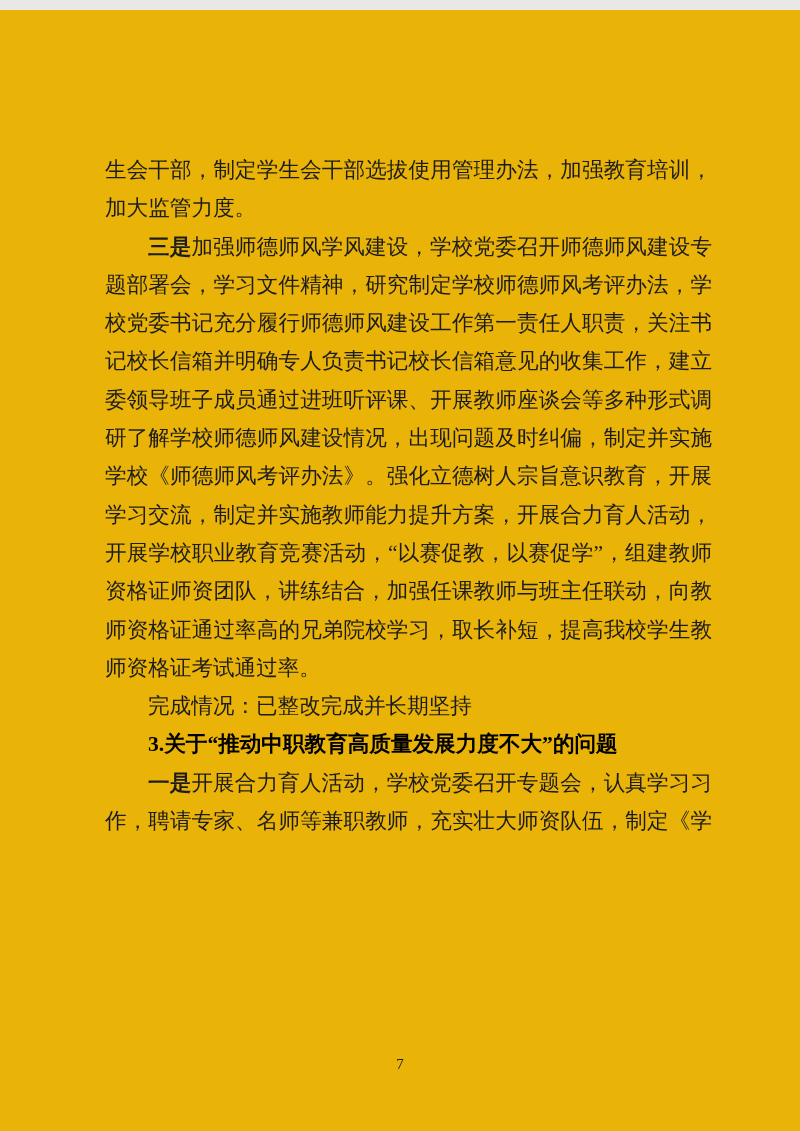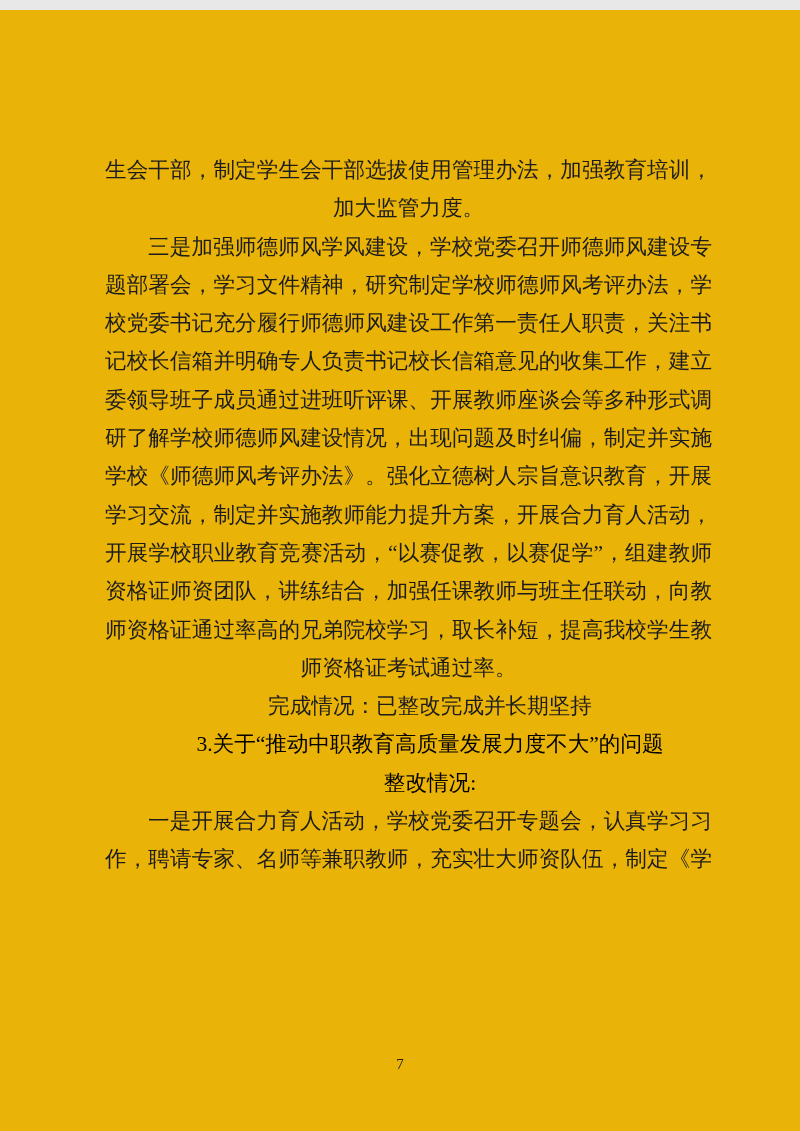--- a/index.html
+++ b/index.html
@@ -16,31 +16,31 @@
     left:105px;top:141px;
     width:607px;
     color:#1c1c1c;
     font-size:21.6px;
     line-height:38.3px;
   }
   .line{
     height:38.3px;
     white-space:nowrap;
     overflow:visible;
-    text-align:center;
+    text-align:left;
   }
   .line.justify{
     text-align:justify;
     text-align-last:justify;
   }
   .line.indent{
     padding-left:43px;
   }
   .line .bold{
-    font-weight:normal;
+    font-weight:bold;
   }
   .line.heading{
     font-weight:bold;
     color:#000000;
   }
   .page-number{
     position:absolute;
     left:0;right:0;
     top:1046px;
     text-align:center;
@@ -62,18 +62,17 @@
       <div class="line justify"><span>委领导班子成员通过进班听评课、开展教师座谈会等多种形式调</span></div>
       <div class="line justify"><span>研了解学校师德师风建设情况，出现问题及时纠偏，制定并实施</span></div>
       <div class="line justify"><span>学校《师德师风考评办法》。强化立德树人宗旨意识教育，开展</span></div>
       <div class="line justify"><span>学习交流，制定并实施教师能力提升方案，开展合力育人活动，</span></div>
       <div class="line justify"><span>开展学校职业教育竞赛活动，“以赛促教，以赛促学”，组建教师</span></div>
       <div class="line justify"><span>资格证师资团队，讲练结合，加强任课教师与班主任联动，向教</span></div>
       <div class="line justify"><span>师资格证通过率高的兄弟院校学习，取长补短，提高我校学生教</span></div>
       <div class="line"><span>师资格证考试通过率。</span></div>
       <div class="line indent"><span>完成情况：已整改完成并长期坚持</span></div>
       <div class="line indent heading"><span class="bold">3.关于“推动中职教育高质量发展力度不大”的问题</span></div>
-      <div class="line indent heading"><span class="bold">整改情况:</span></div>
       <div class="line indent justify"><span class="bold">一是</span><span>开展合力育人活动，学校党委召开专题会，认真学习习</span></div>
       <div class="line justify"><span>作，聘请专家、名师等兼职教师，充实壮大师资队伍，制定《学</span></div>
     </div>
   <div class="page-number">7</div>
 </div>
 
 </body></html>

